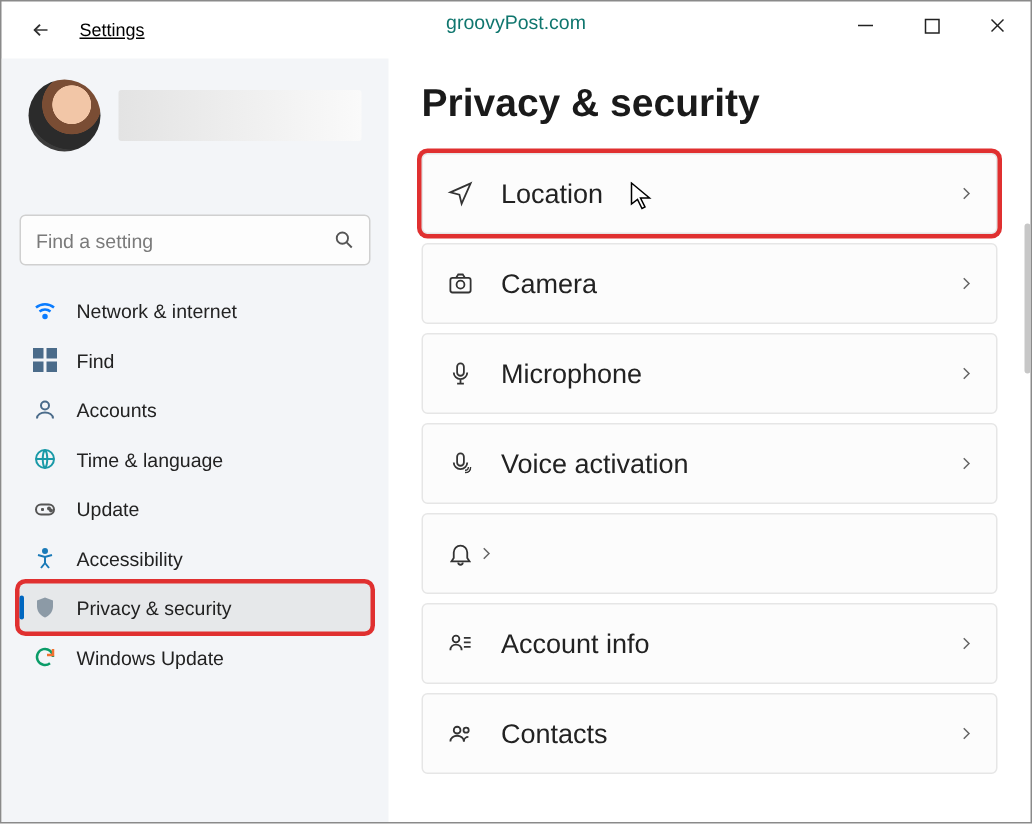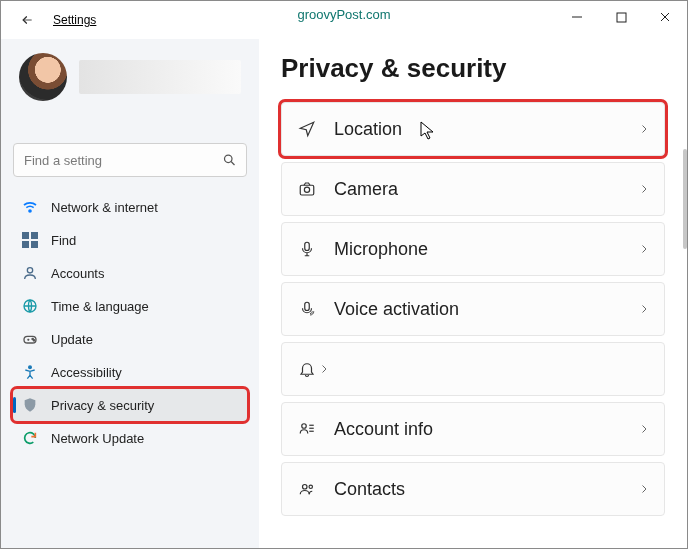--- a/index.html
+++ b/index.html
@@ -157,21 +157,21 @@
           </span>
         <span>Privacy &amp; security</span>
       </li>
       <li class="nav-item">
         <span class="nav-ico">
             <svg width="16" height="16" viewBox="0 0 24 24" fill="none" stroke="#0a9c68" stroke-width="2.5">
               <path d="M20 12a8 8 0 10-3 6.2"></path>
               <path d="M20 4v6h-6" stroke="#f07030"></path>
             </svg>
           </span>
-        <span>Network Update</span>
+        <span>Windows Update</span>
       </li>
     </ul>
   </aside>
 
   <section class="content">
     <h1 class="page-title">Privacy &amp; security</h1>
 
     <div class="card-list">
       <div class="card hl-red" style="position:relative;">
         <span class="card-ico">

